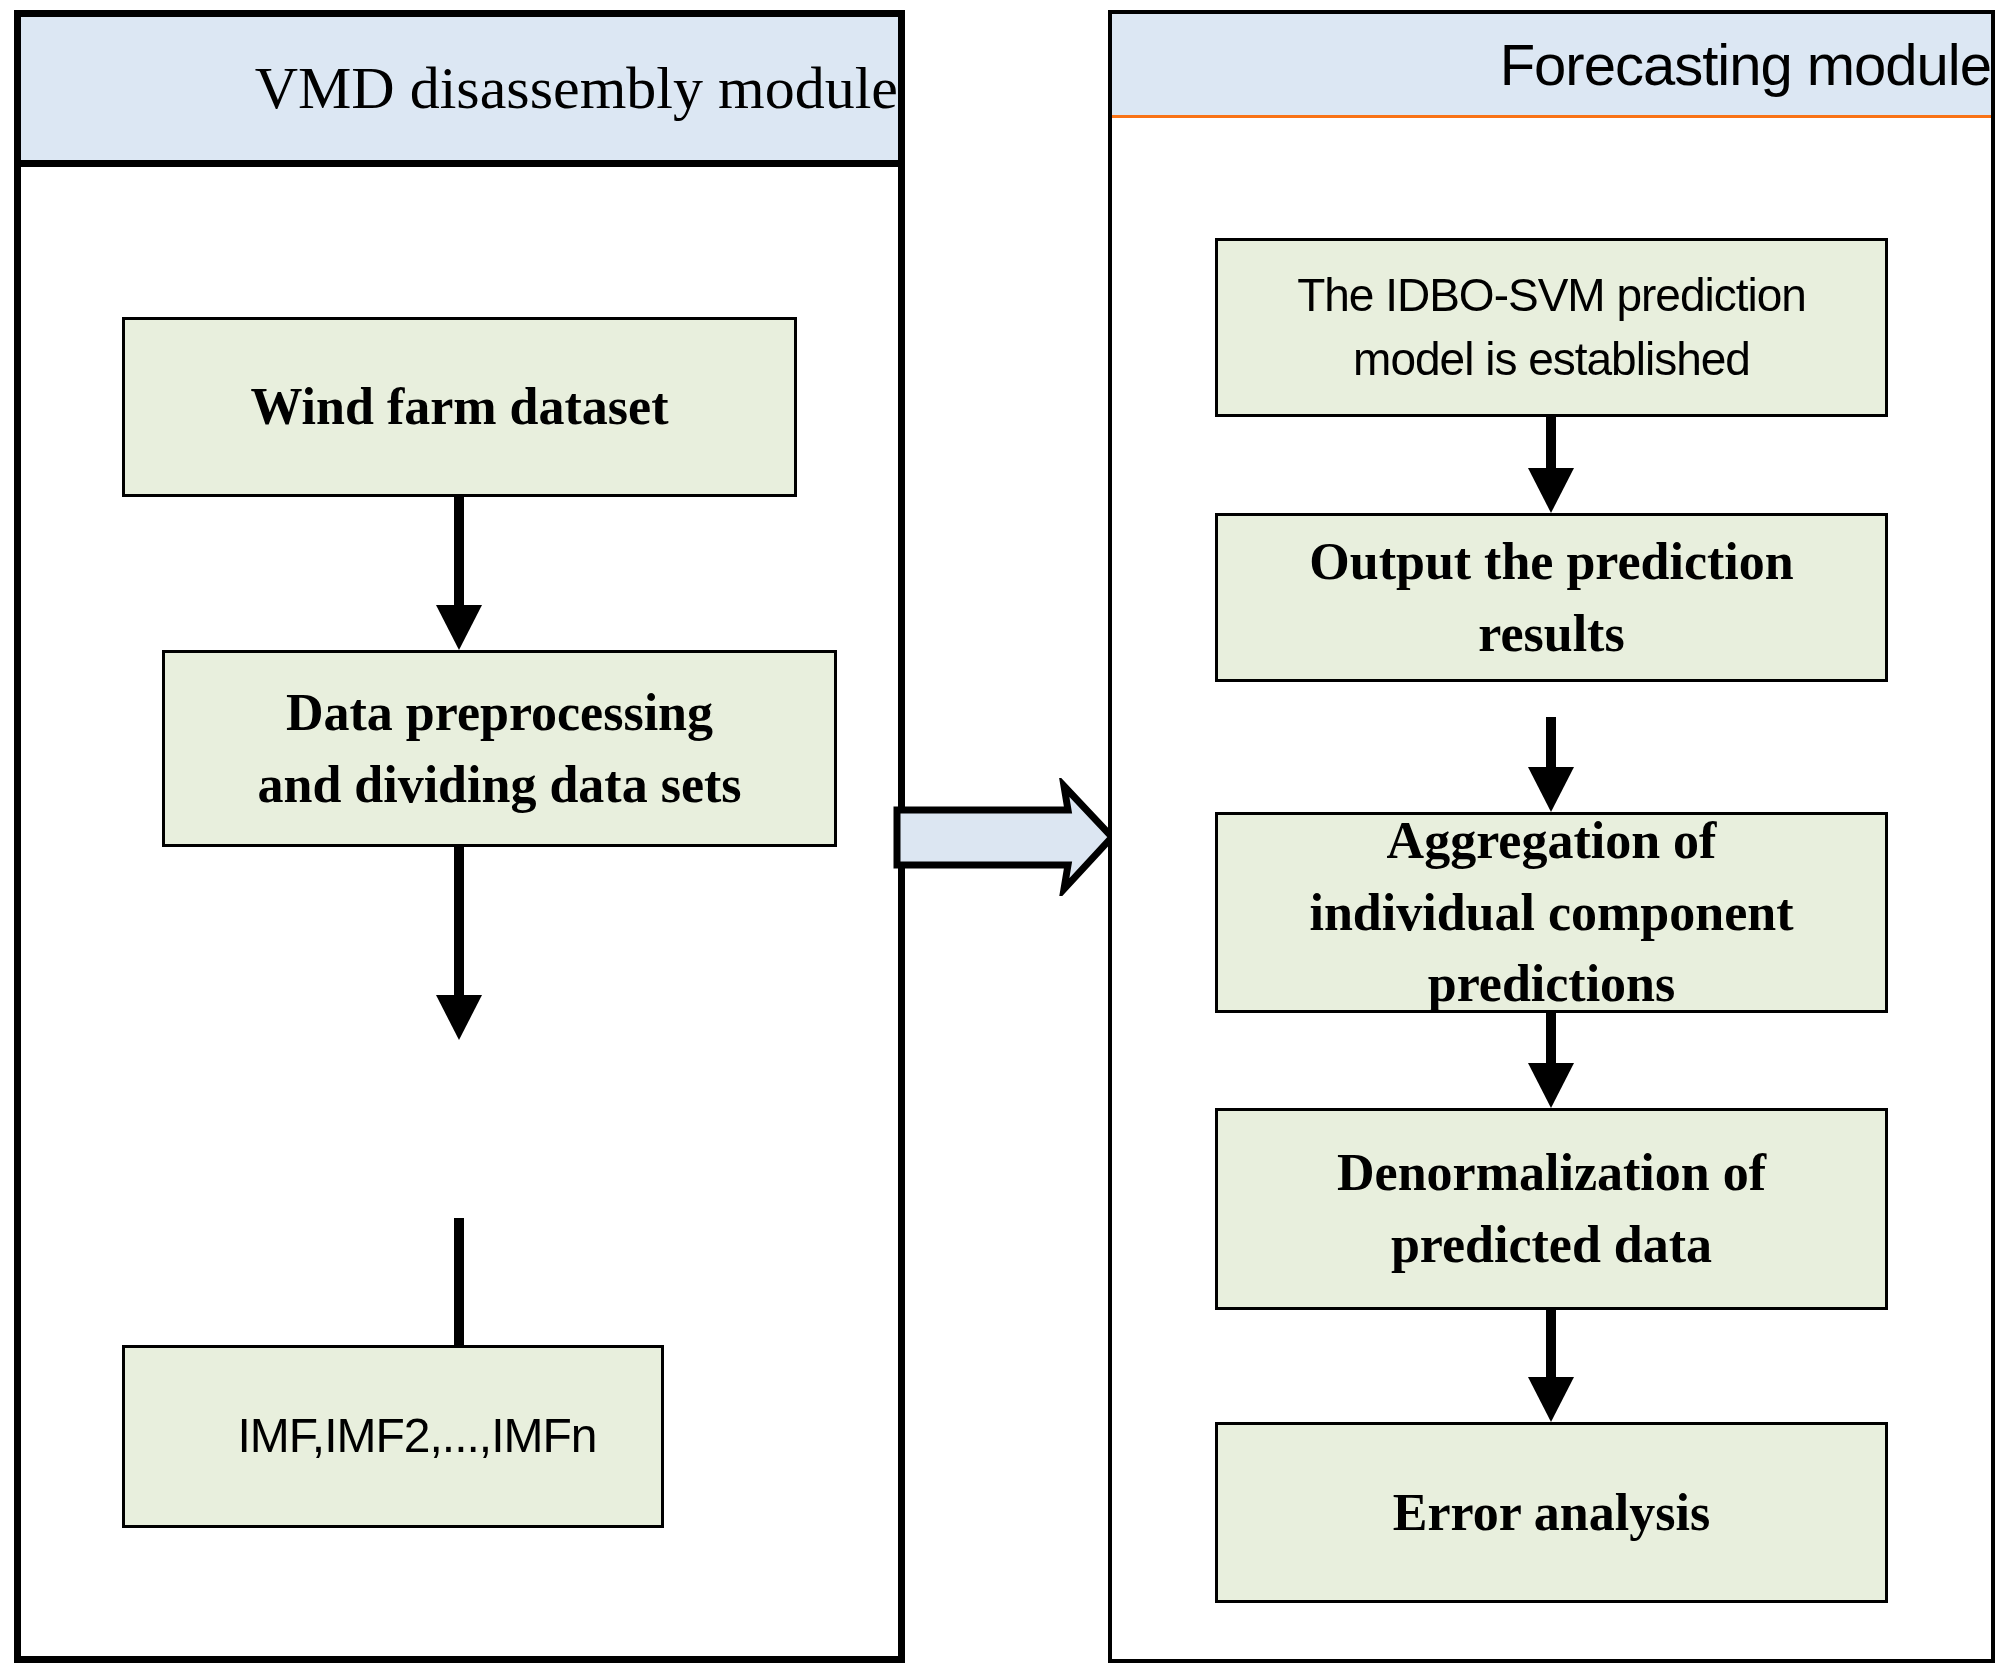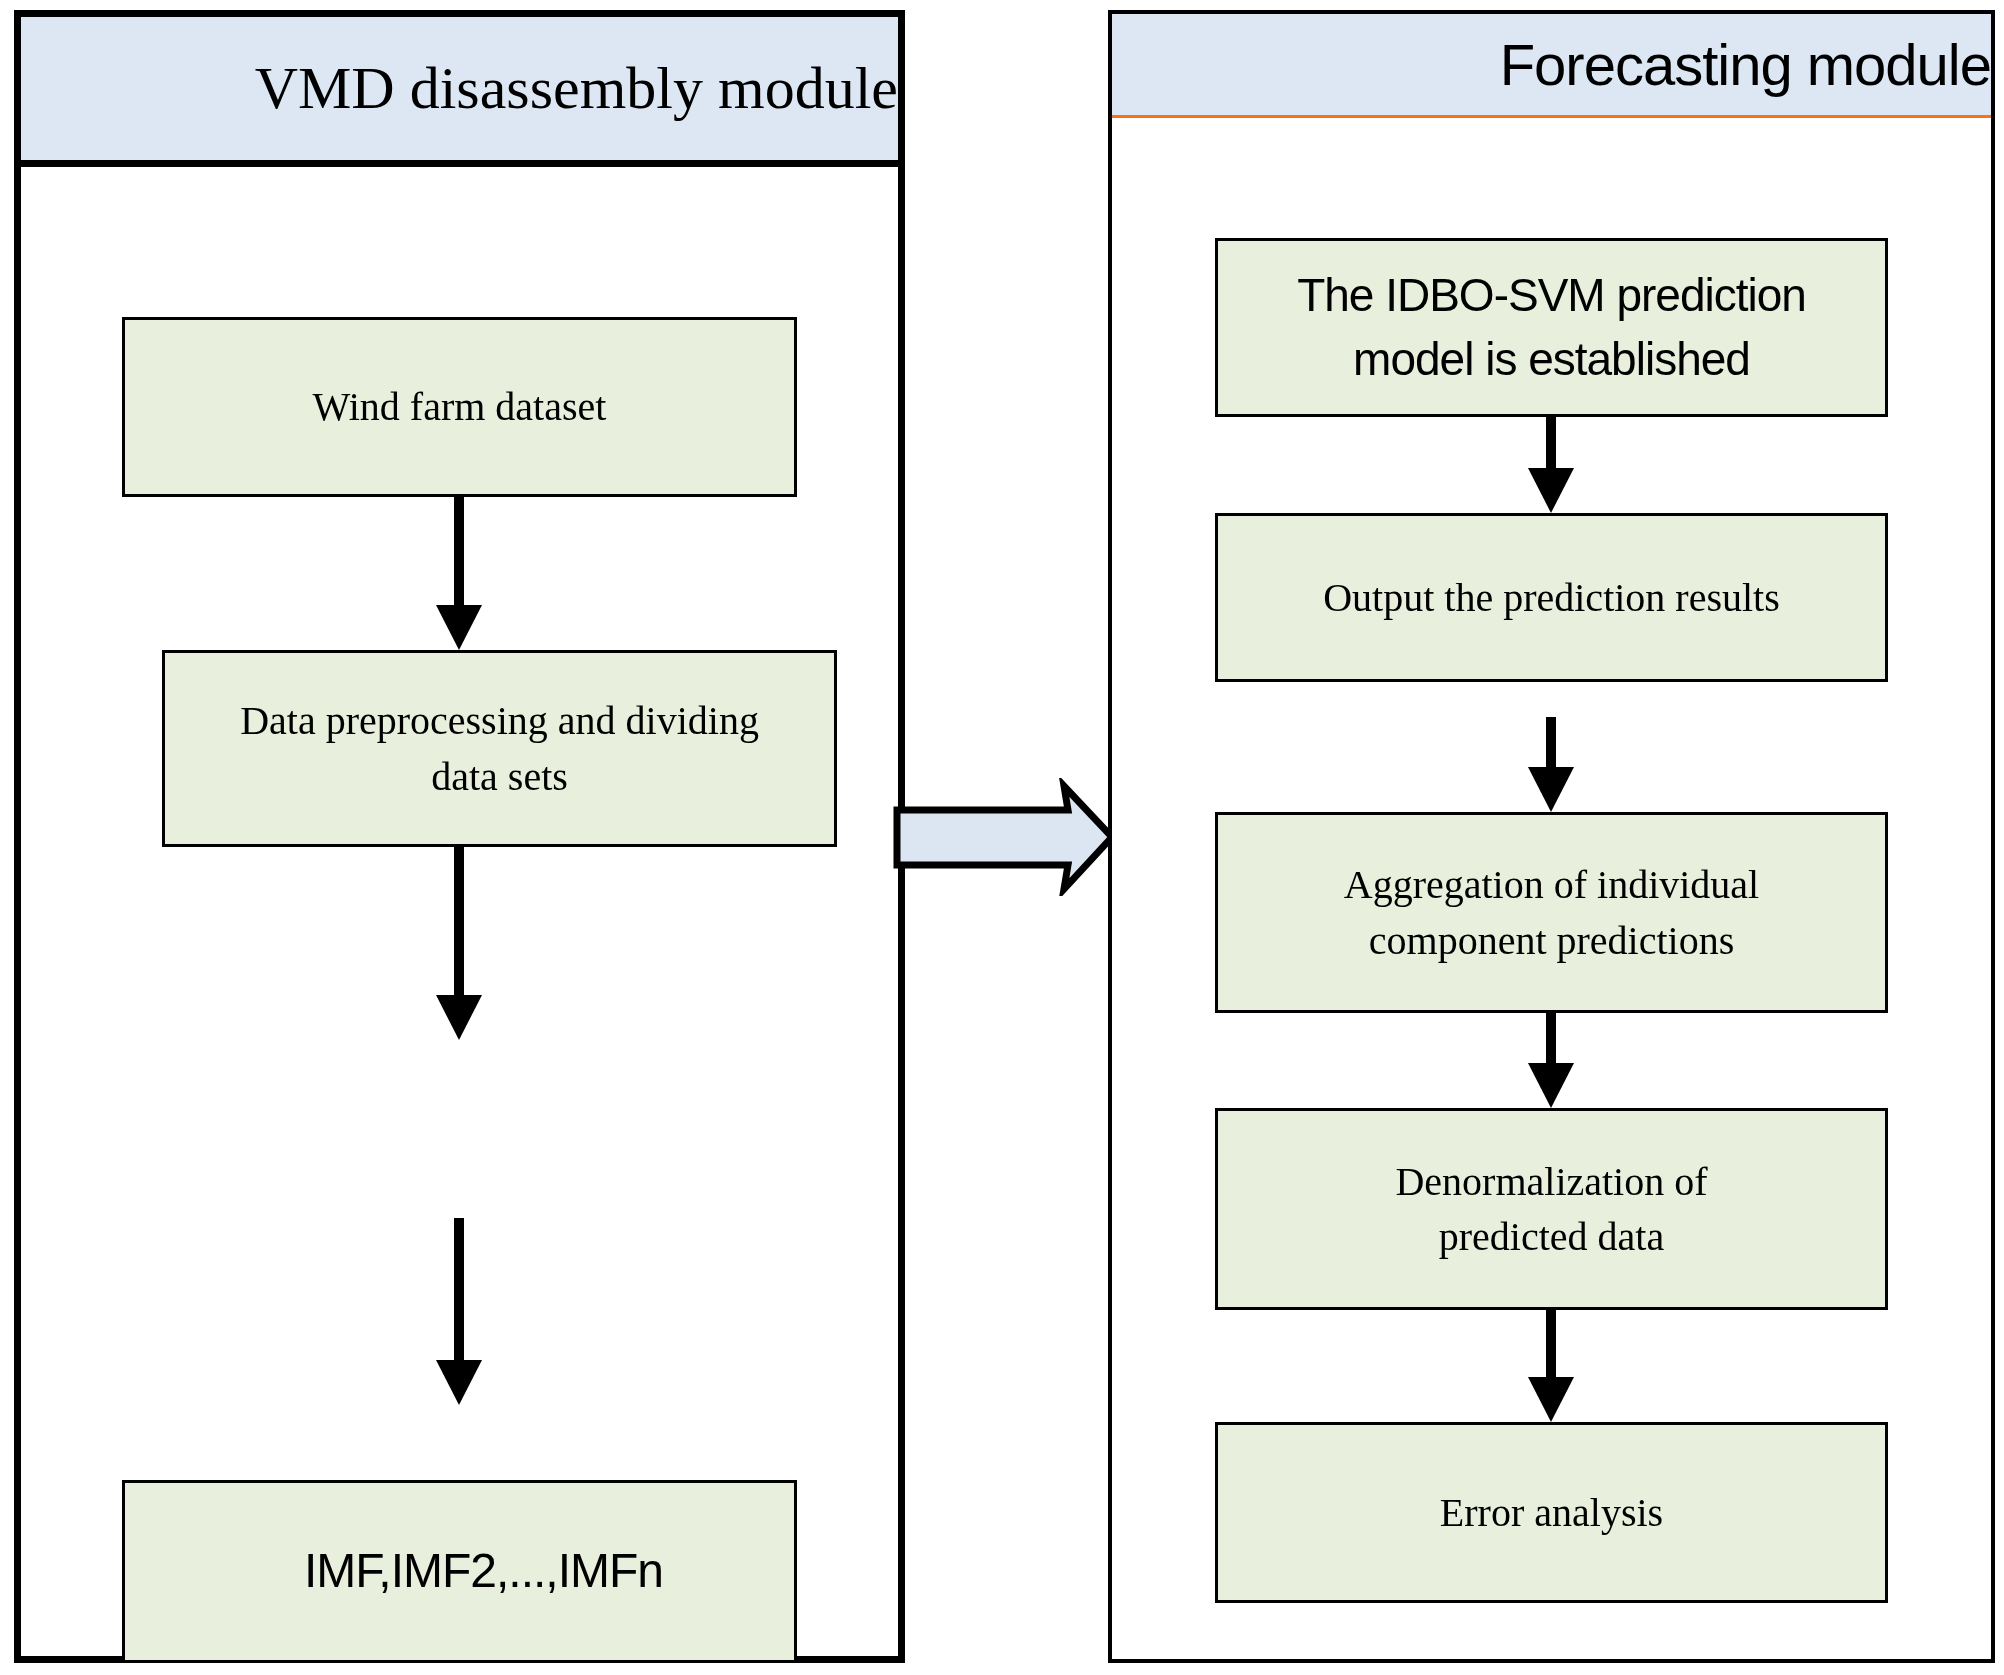--- a/index.html
+++ b/index.html
@@ -33,27 +33,27 @@
   .title-sans{font-family:"Liberation Sans", sans-serif;font-size:58px;letter-spacing:-1px;}
 
   
   .pbox{
     position:absolute;box-sizing:border-box;
     background:#e8efdd;border:3px solid #000;
     display:flex;align-items:center;justify-content:center;
     text-align:center;line-height:1.38;
   }
   .pbox span{display:block;}
-  .txt-serif{font-family:"Liberation Serif", serif;font-size:40px;}
+  .txt-serif{font-family:"Liberation Serif", serif;font-size:52px;font-weight:bold;}
   .txt-sans{font-family:"Liberation Sans", sans-serif;font-size:48px;letter-spacing:-1px;}
 
   .b-l1{left:122px;top:317px;width:675px;height:180px;}
   .b-l2{left:122px;top:650px;width:675px;height:197px;margin-left:40px;}
   .b-l3{left:122px;top:1040px;width:675px;height:178px;}
-  .b-l4{left:122px;top:1480px;width:675px;height:183px;padding-left:48px;}
+  .b-l4{left:122px;top:1345px;width:542px;height:183px;padding-left:48px;}
 
   .b-r1{left:1215px;top:238px;width:673px;height:179px;}
   .b-r2{left:1215px;top:513px;width:673px;height:169px;}
   .b-r3{left:1215px;top:812px;width:673px;height:201px;}
   .b-r4{left:1215px;top:1108px;width:673px;height:202px;}
   .b-r5{left:1215px;top:1422px;width:673px;height:181px;}
 
   .w520 span{max-width:520px;}
   .w560 span{max-width:560px;}
   .w500 span{max-width:500px;}

